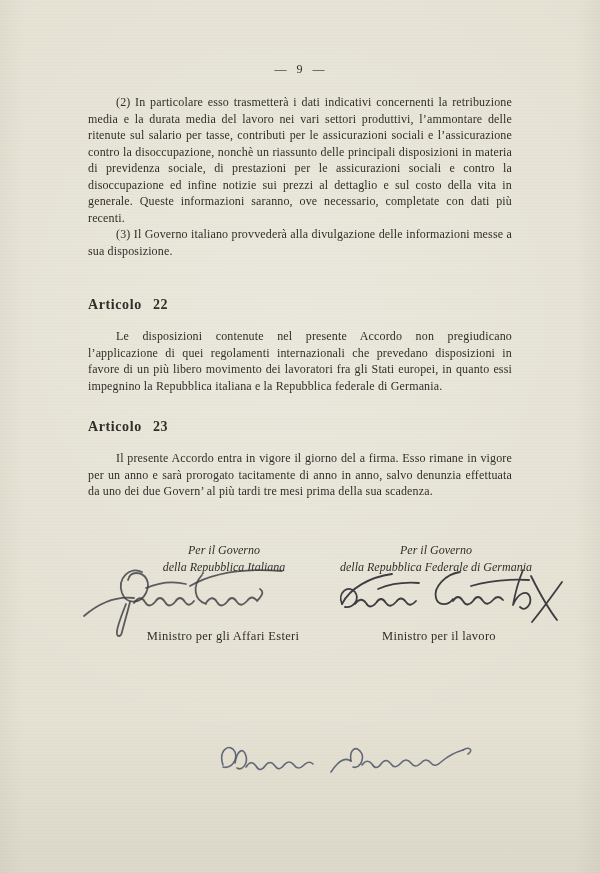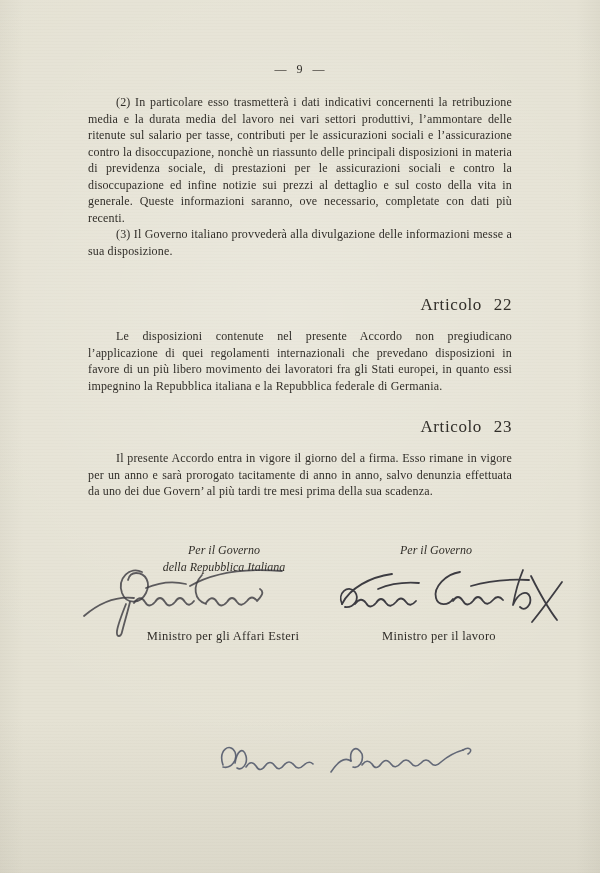--- a/index.html
+++ b/index.html
@@ -41,23 +41,23 @@
     font-size:12px;
     line-height:16.5px;
     letter-spacing:0.15px;
   }
   .text-col p{
     margin:0;
     text-align:justify;
     text-indent:28px;
   }
   h2{
-    font-size:17px;
-    font-weight:normal;
-    text-align:right;
+    font-size:14px;
+    font-weight:bold;
+    text-align:left;
     letter-spacing:0.6px;
     word-spacing:7px;
     line-height:14px;
   }
   h2.art22{margin:39px 0 16px;}
   h2.art23{margin:26px 0 16px;}
   p.closing{margin-top:21px;}
   .sig-area{
     position:relative;
     margin-top:40px;
@@ -130,20 +130,21 @@
 
   <div class="sig-area">
 
     <div class="sig-head left">
       <span>Per il Governo</span><br>
       <span>della Repubblica Italiana</span>
     </div>
 
     <div class="sig-head right">
       <span>Per il Governo</span><br>
+      <span>della Repubblica Federale di Germania</span>
     </div>
 
     <svg class="sig-svg sig-left faded" width="240" height="85" viewBox="0 0 240 85" aria-hidden="true">
       <path d="M 12,58 C 26,46 44,38 62,40"></path>
       <path d="M 70,14 C 58,8 45,20 50,35 C 54,46 68,47 74,35 C 79,25 74,15 64,15 C 60,15 57,18 56,22"></path>
       <path d="M 58,44 C 55,56 52,66 50,74 C 49,79 44,80 45,73 C 46,66 50,56 54,46"></path>
       <path d="M 62,45 Q 68,36 73,44 Q 77,51 83,44 Q 88,36 93,44 Q 97,51 103,44 Q 108,36 113,44 Q 117,50 122,43"></path>
       <path d="M 74,30 C 88,24 102,23 114,26"></path>
       <path d="M 130,17 C 120,28 122,42 134,46"></path>
       <path d="M 118,28 C 142,14 174,10 210,13"></path>

